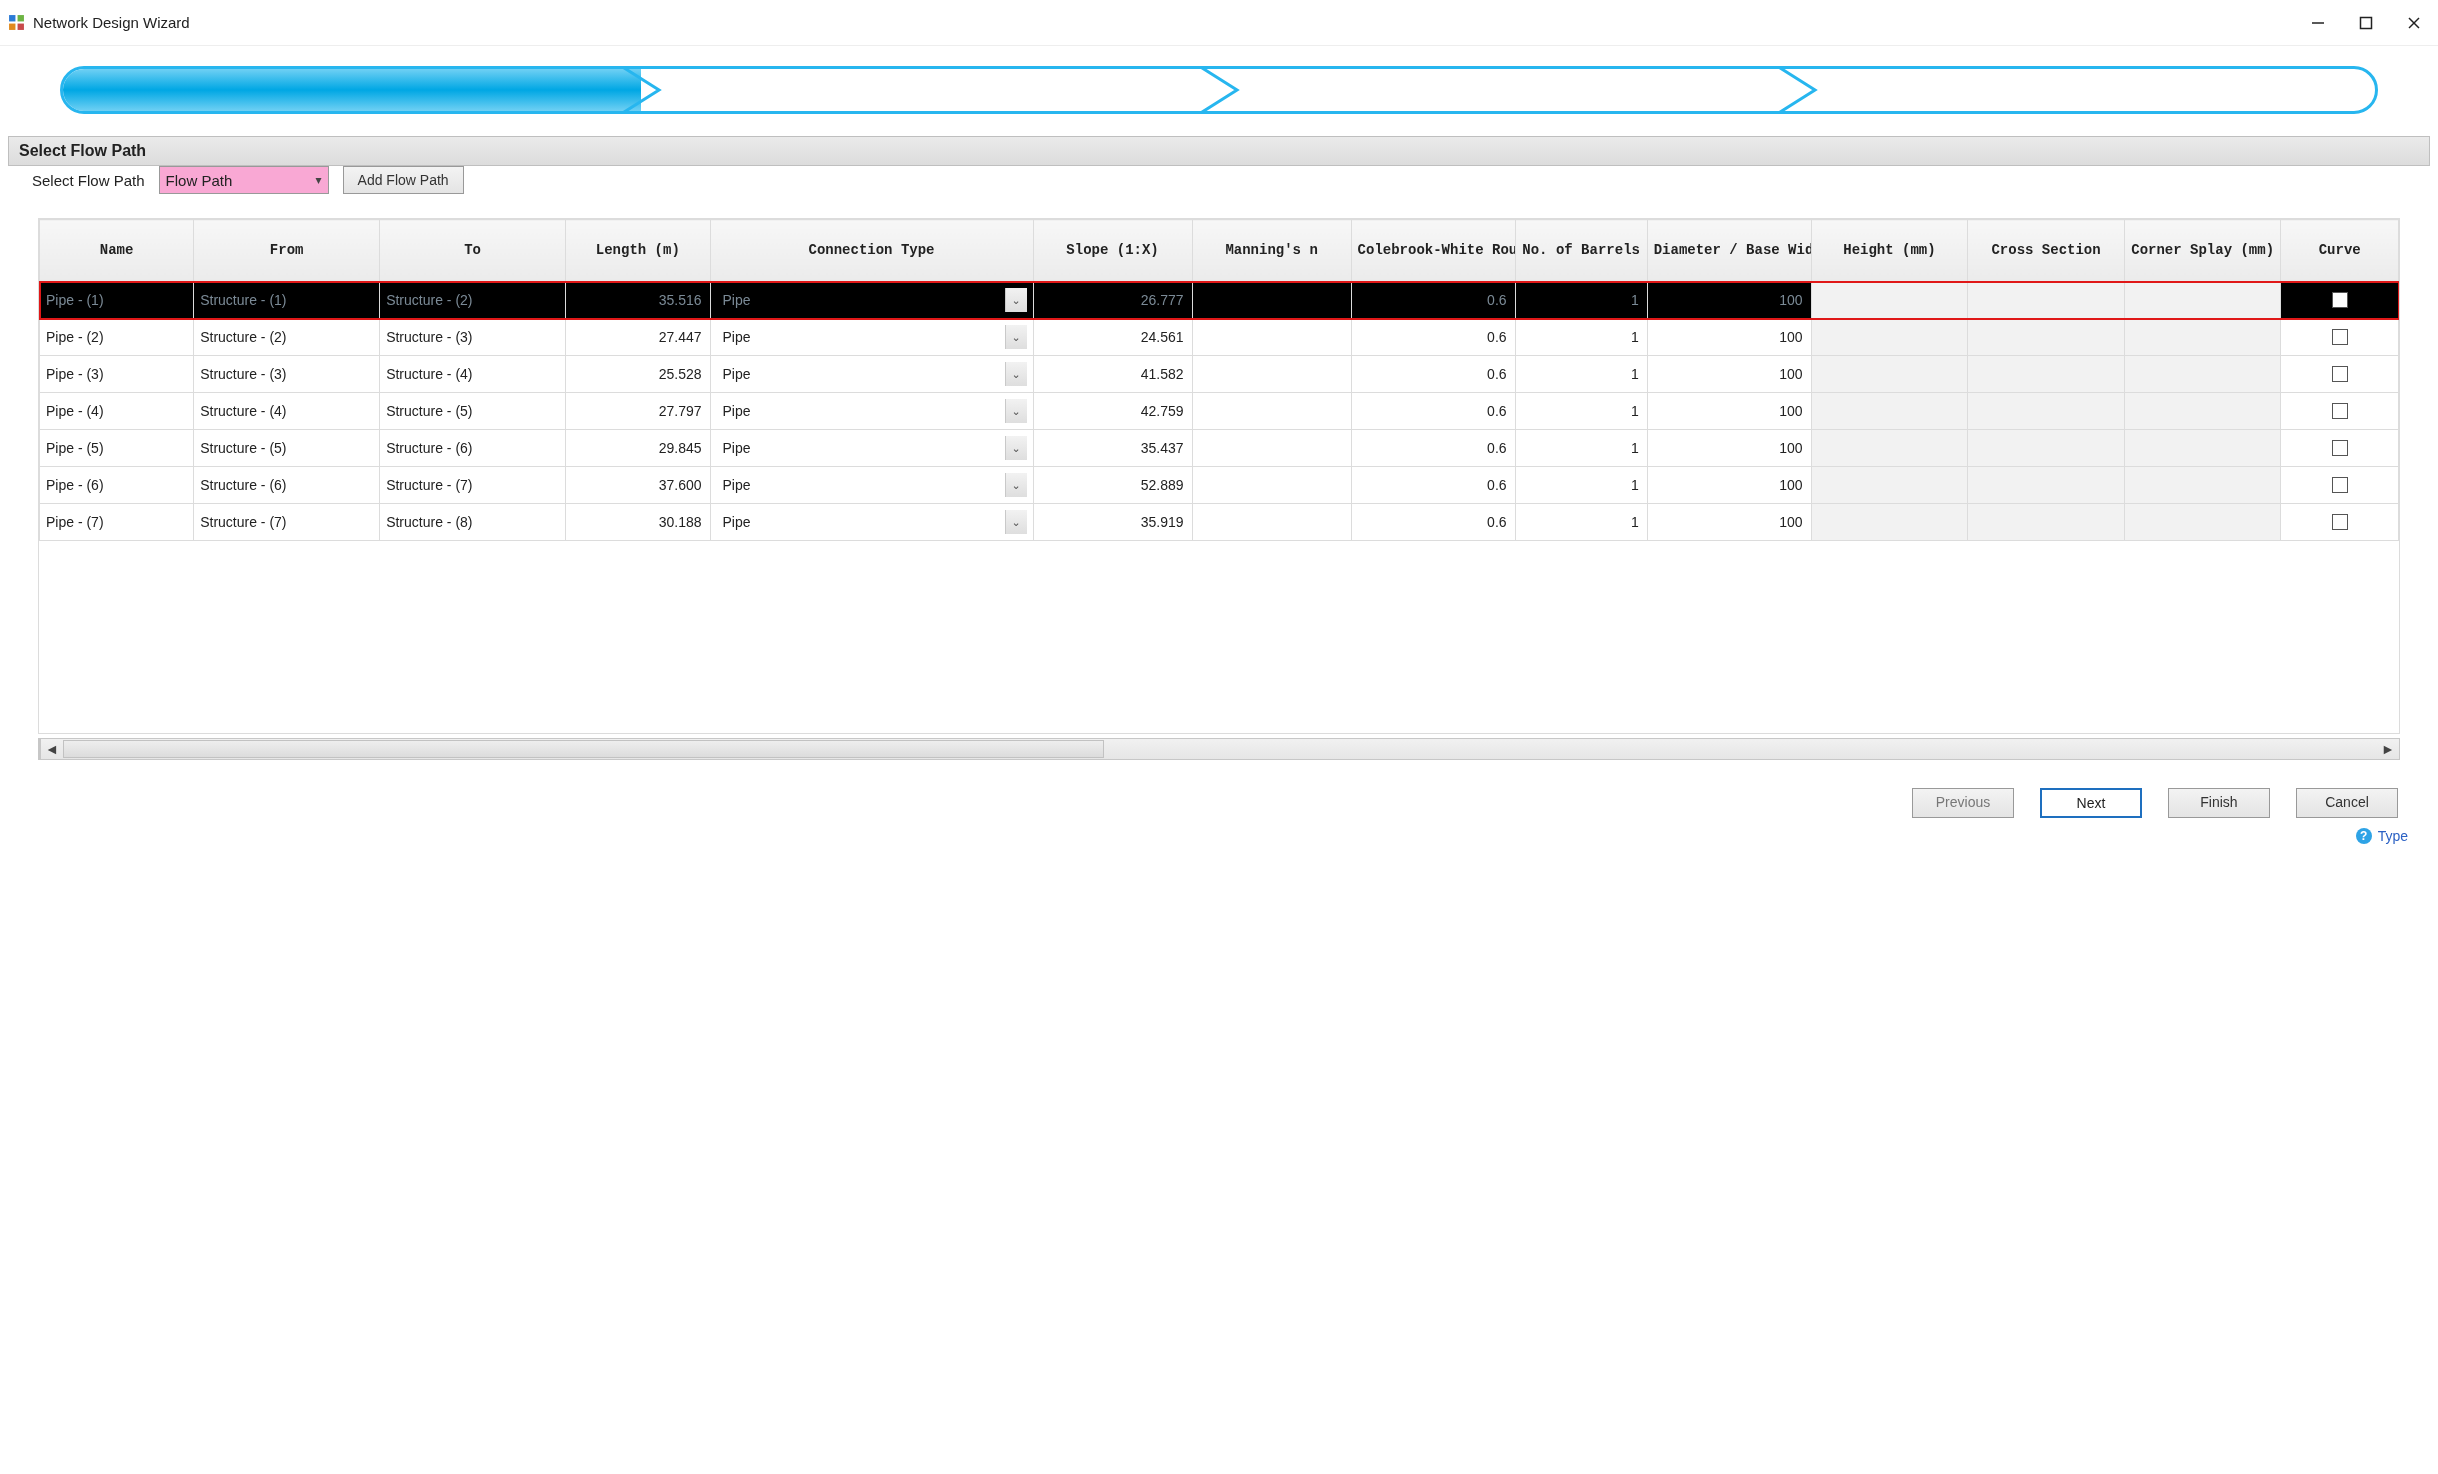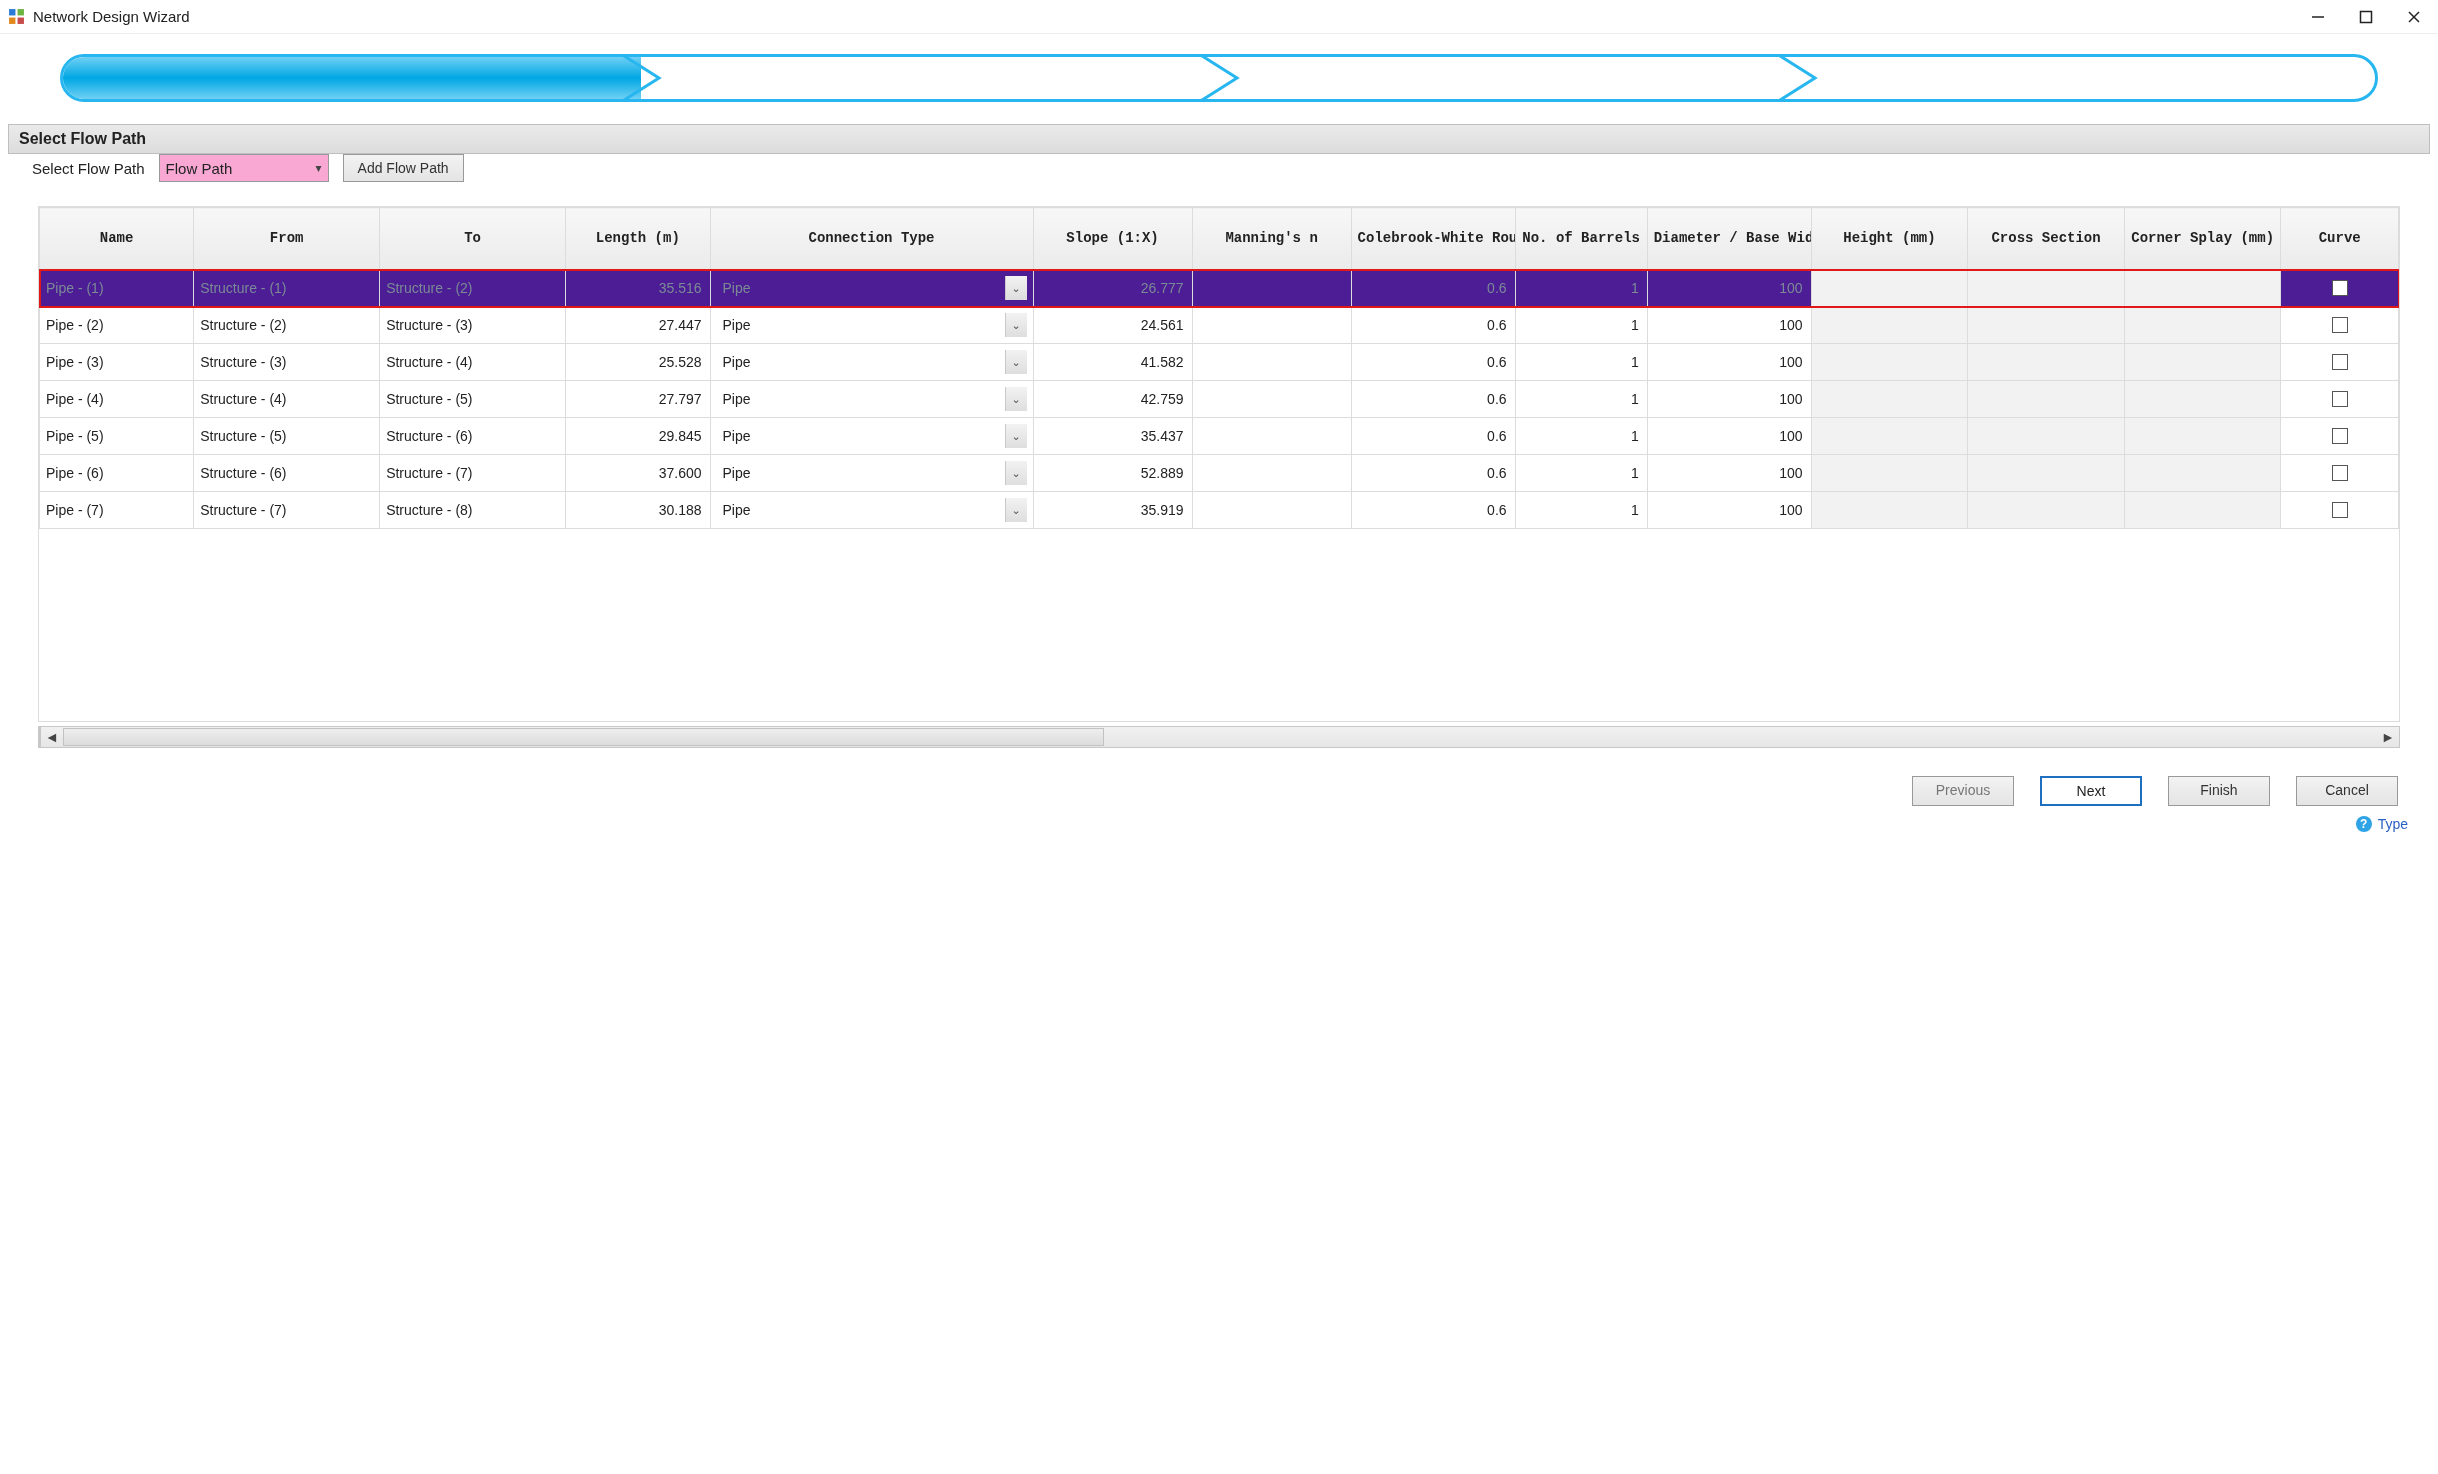--- a/index.html
+++ b/index.html
@@ -7,21 +7,21 @@
     margin: 0;
     font-family: "Segoe UI", Tahoma, Arial, sans-serif;
     font-size: 14px;
     background: #fff;
     color: #222;
   }
   .titlebar {
     display: flex;
     align-items: center;
     padding: 9px 8px;
-    height: 34px;
+    height: 46px;
     border-bottom: 1px solid #eee;
   }
   .titlebar .app-icon {
     width: 17px; height: 17px;
     margin-right: 8px;
   }
   .titlebar .title {
     font-size: 15px;
   }
   .win-controls {
@@ -139,21 +139,21 @@
     height: 62px;
     vertical-align: middle;
     line-height: 1.15;
     font-size: 14px;
     font-family: Liberation Mono, monospace;
   }
   tbody td { height: 30px; }
   tbody tr.selected {
     outline: 2px solid #e01818;
     outline-offset: -1px;
-    background: #4c1d95;
+    background: #000000;
   }
   tbody tr.selected td { color:#7b8a96; }
   .num { text-align: right; padding-right: 8px; }
   .conn-cell {
     padding: 6px;
     display: flex;
     align-items: stretch;
     height: 100%;
   }
   .conn-cell .val {

